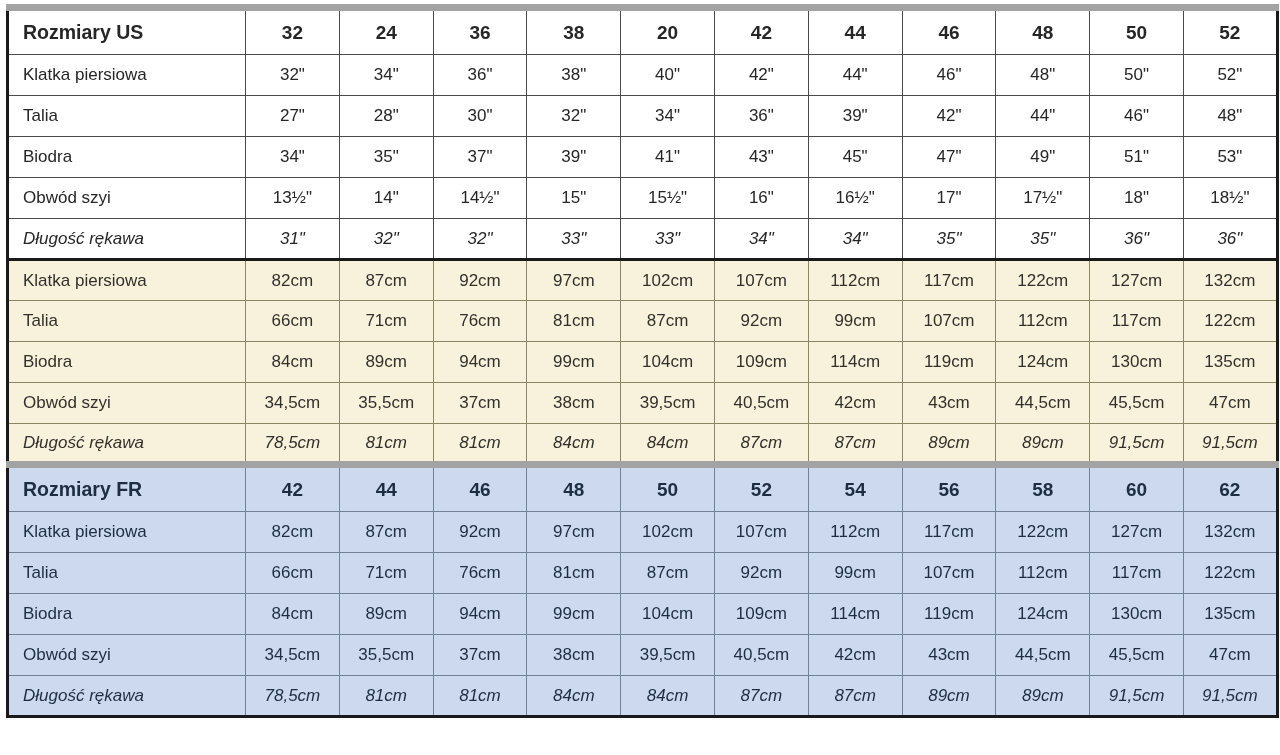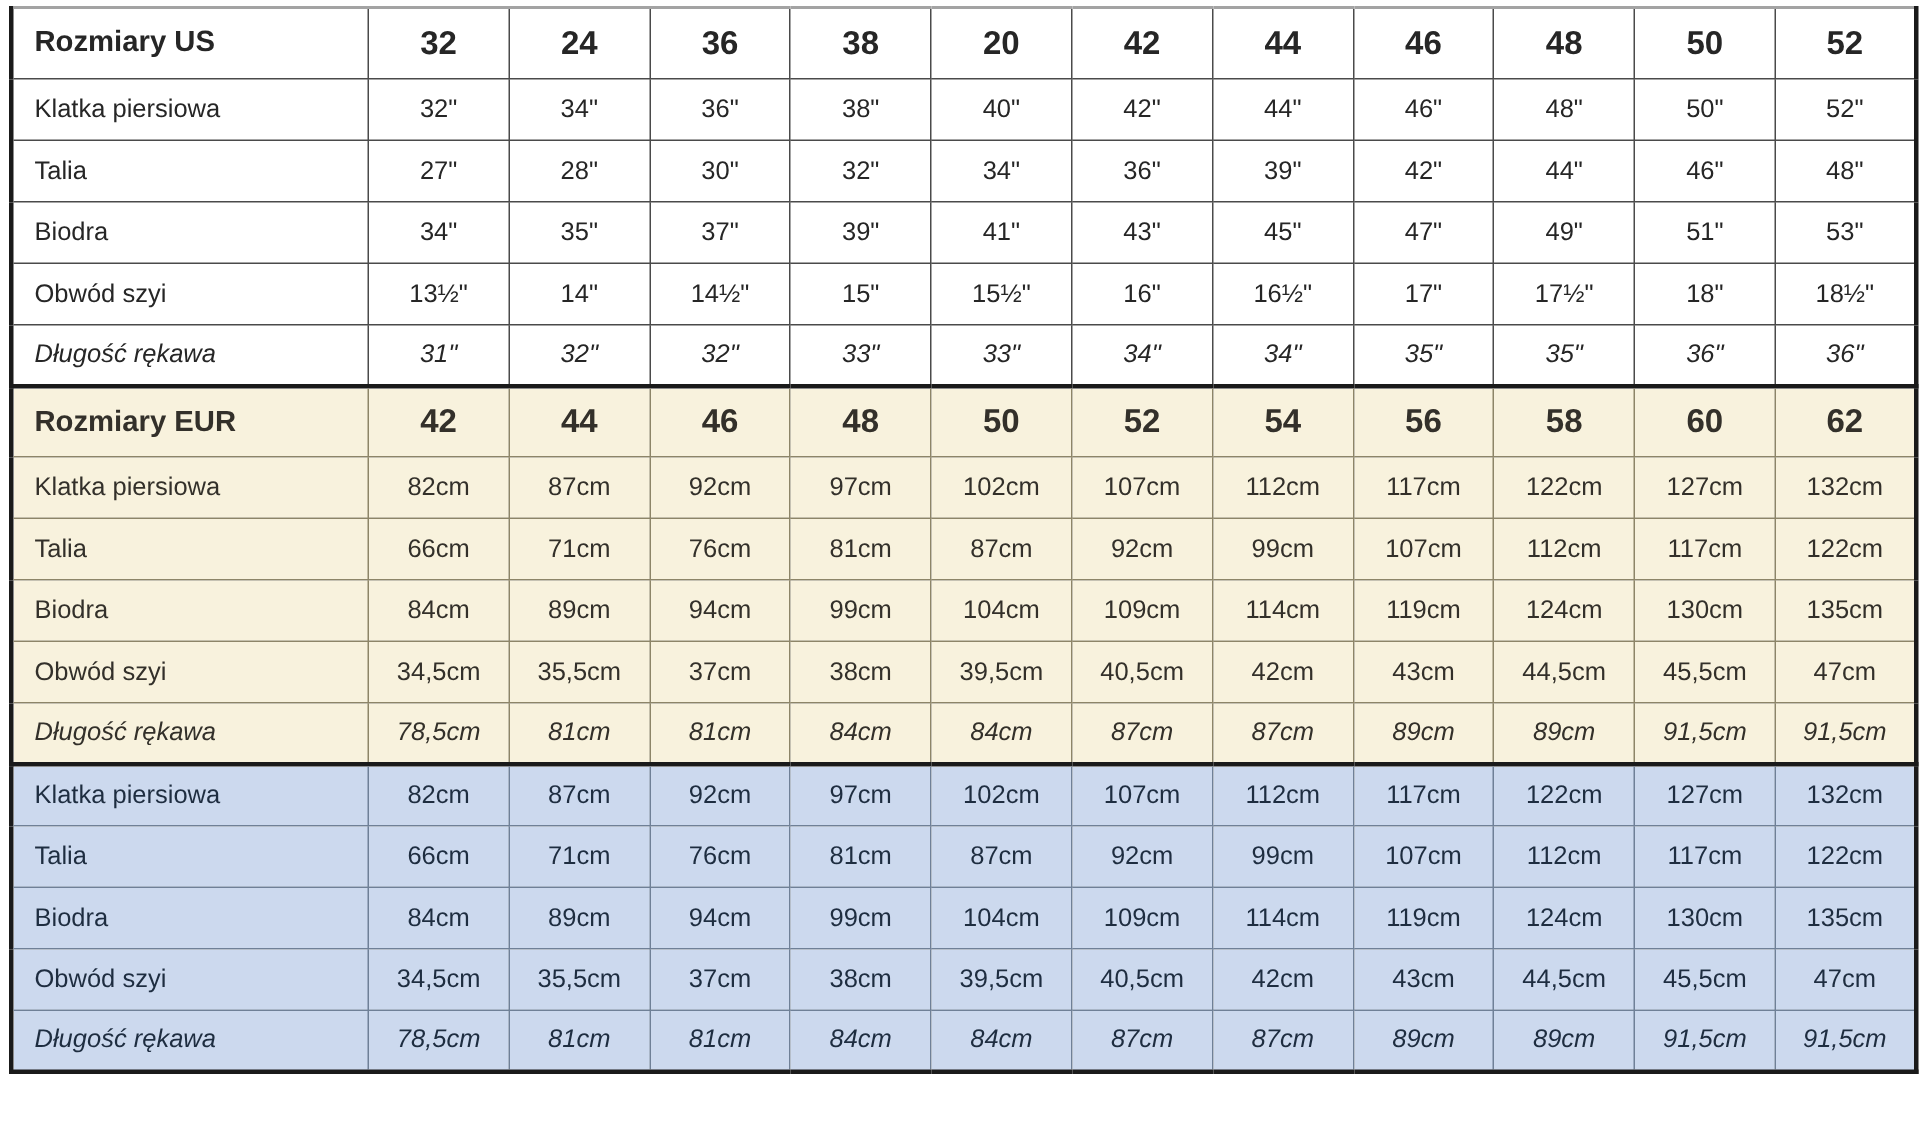--- a/index.html
+++ b/index.html
@@ -42,21 +42,21 @@
     box-sizing: border-box;
   }
   .size-table td.rowlabel {
     text-align: left;
     padding-left: 14px;
   }
 
   
   tr.section-head td {
     font-weight: bold;
-    font-size: 22px;
+    font-size: 19px;
     height: 47px;
   }
   tr.section-head td.rowlabel {
     font-size: 19.5px;
   }
 
   
   .sec-us td {
     background: #ffffff;
     color: #262626;
@@ -72,21 +72,21 @@
 
   
   .sec-fr td {
     background: #ccd9ee;
     color: #1e2d40;
     border-color: #6f8097;
   }
 
   
   tr.section-head td {
-    border-top: 2px solid #a3a3a3;
+    border-top: 7px solid #a3a3a3;
   }
 
   .sec-us td.first-col,
   .sec-eur td.first-col,
   .sec-fr td.first-col { border-left: 3px solid #1a1a1a; }
 
   .sec-us td.last-col,
   .sec-eur td.last-col,
   .sec-fr td.last-col { border-right: 3px solid #1a1a1a; }
 
@@ -189,34 +189,20 @@
           <td>32"</td>
           <td>33"</td>
           <td>33"</td>
           <td>34"</td>
           <td>34"</td>
           <td>35"</td>
           <td>35"</td>
           <td>36"</td>
           <td class="last-col">36"</td>
         </tr>
-        <tr class="sec-eur section-head">
-          <td class="rowlabel first-col">Rozmiary EUR</td>
-          <td>42</td>
-          <td>44</td>
-          <td>46</td>
-          <td>48</td>
-          <td>50</td>
-          <td>52</td>
-          <td>54</td>
-          <td>56</td>
-          <td>58</td>
-          <td>60</td>
-          <td class="last-col">62</td>
-        </tr>
         <tr class="sec-eur">
           <td class="rowlabel first-col">Klatka piersiowa</td>
           <td>82cm</td>
           <td>87cm</td>
           <td>92cm</td>
           <td>97cm</td>
           <td>102cm</td>
           <td>107cm</td>
           <td>112cm</td>
           <td>117cm</td>
@@ -273,20 +259,34 @@
           <td>81cm</td>
           <td>84cm</td>
           <td>84cm</td>
           <td>87cm</td>
           <td>87cm</td>
           <td>89cm</td>
           <td>89cm</td>
           <td>91,5cm</td>
           <td class="last-col">91,5cm</td>
         </tr>
+        <tr class="sec-fr section-head">
+          <td class="rowlabel first-col">Rozmiary FR</td>
+          <td>42</td>
+          <td>44</td>
+          <td>46</td>
+          <td>48</td>
+          <td>50</td>
+          <td>52</td>
+          <td>54</td>
+          <td>56</td>
+          <td>58</td>
+          <td>60</td>
+          <td class="last-col">62</td>
+        </tr>
         <tr class="sec-fr">
           <td class="rowlabel first-col">Klatka piersiowa</td>
           <td>82cm</td>
           <td>87cm</td>
           <td>92cm</td>
           <td>97cm</td>
           <td>102cm</td>
           <td>107cm</td>
           <td>112cm</td>
           <td>117cm</td>

